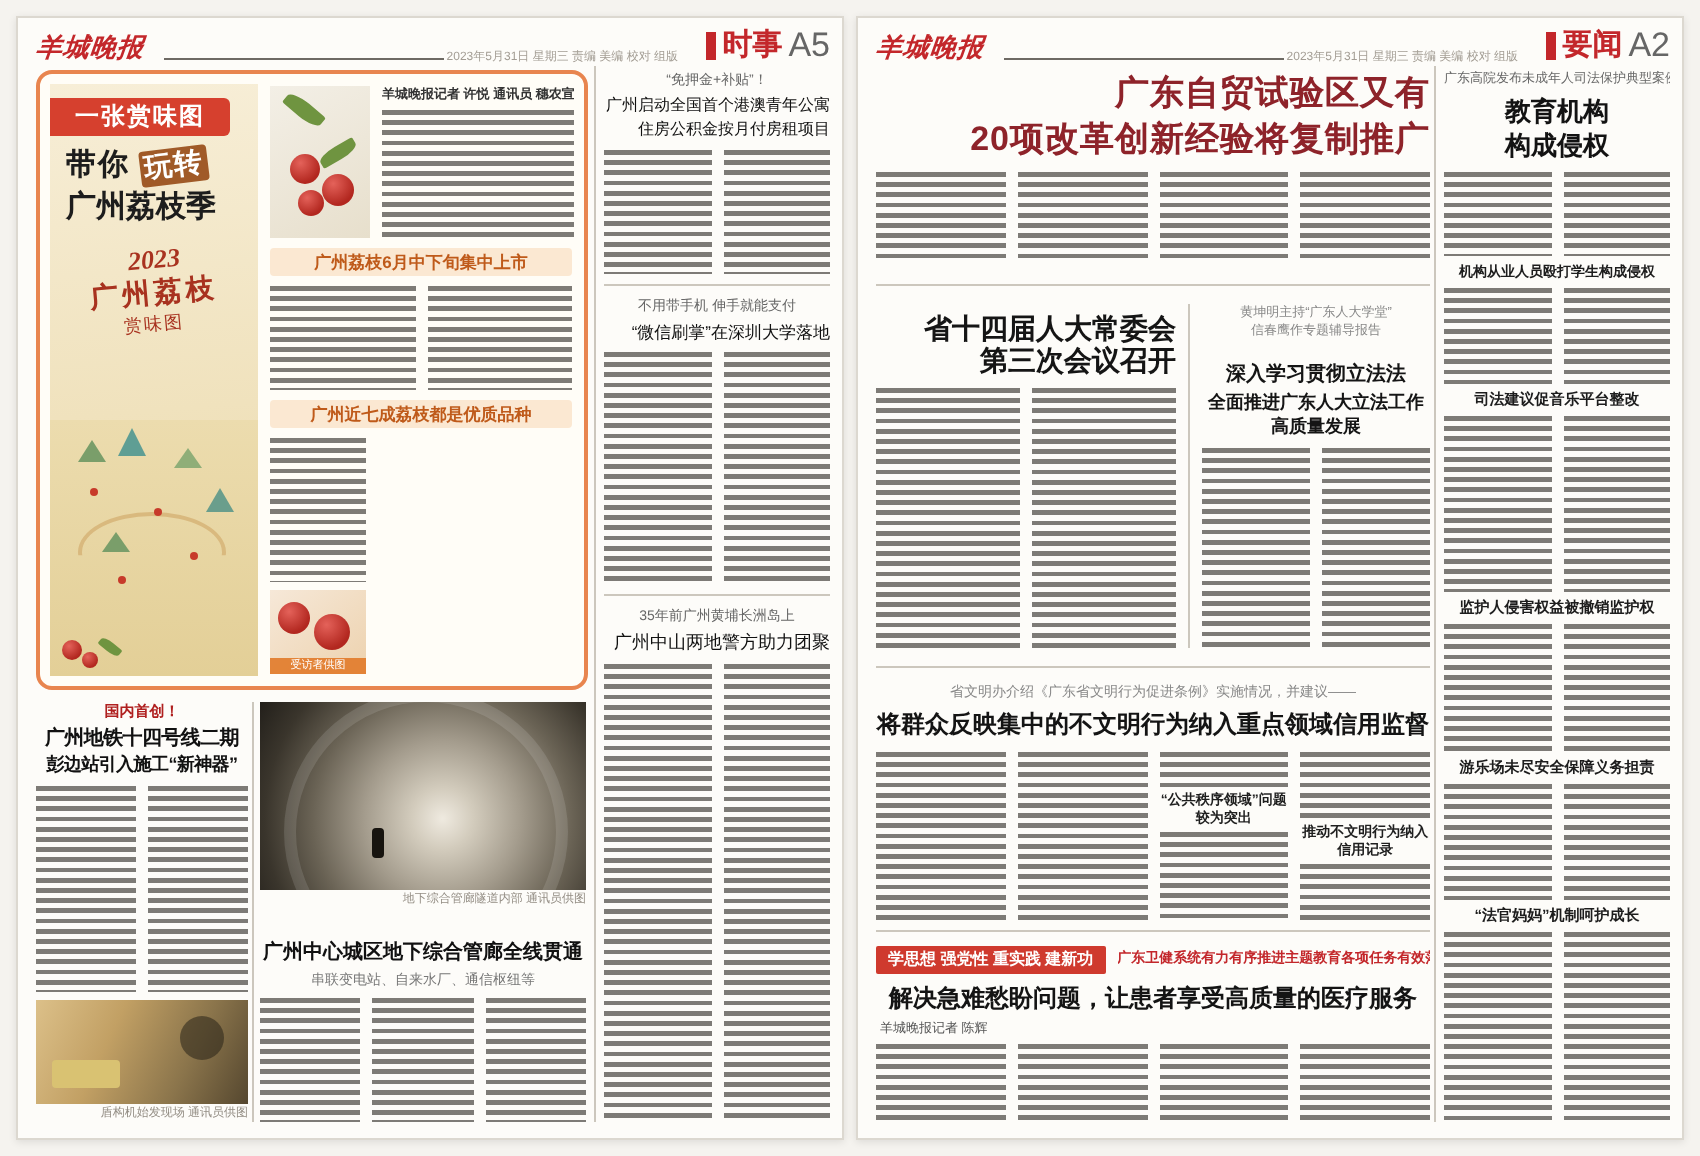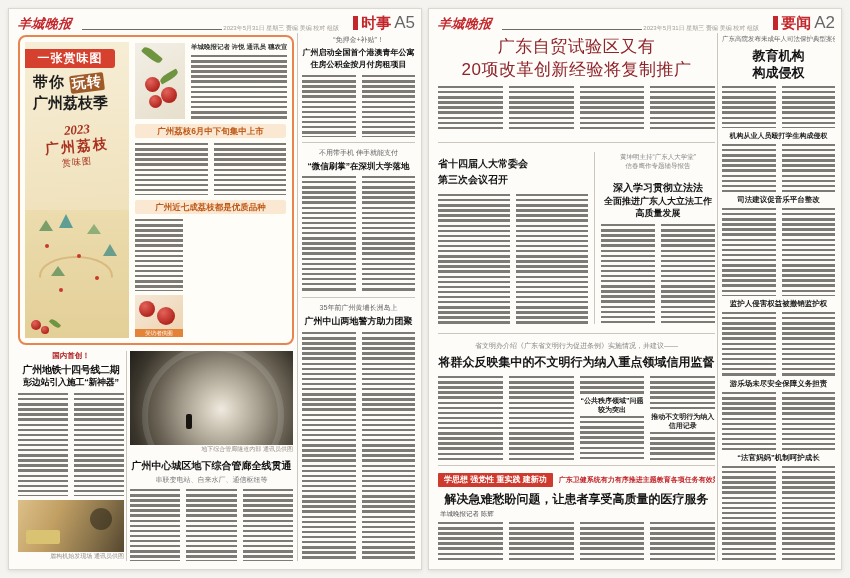--- a/index.html
+++ b/index.html
@@ -57,32 +57,32 @@
   
   .metro{position:absolute;left:9px;top:342px;width:106px;bottom:8px;display:flex;flex-direction:column}
   .m-kick{font-size:7.5px;font-weight:700;color:#b02020;text-align:center;flex:none}
   .m-head{font-size:10px;font-weight:800;line-height:13px;text-align:center;color:#111;letter-spacing:-.3px;margin:2px 0 4px;flex:none;white-space:nowrap}
   .photo-constr{height:52px;margin-top:4px;background:linear-gradient(115deg,#dcc089 0%,#c2a064 35%,#8a744b 70%,#55472f 100%);position:relative;flex:none;overflow:hidden}
 
   .corridor{position:absolute;left:121px;top:342px;width:163px;bottom:8px;display:flex;flex-direction:column}
   .photo-tunnel{height:94px;flex:none;background:radial-gradient(circle at 56% 62%,#efeae0 0%,#d3ccbd 14%,#a49c8d 36%,#6a6355 60%,#3a352c 82%,#221f1a 100%);position:relative;overflow:hidden}
   .ring{position:absolute;border:6px solid rgba(255,255,255,.12);border-radius:50%;width:130px;height:130px;left:12px;top:-6px}
   .person{position:absolute;width:6px;height:15px;background:#17140f;border-radius:2px;left:56px;bottom:16px}
-  .c-head{font-size:10px;font-weight:800;text-align:center;color:#111;margin-top:5px;white-space:nowrap;flex:none}
+  .c-head{font-size:10px;font-weight:800;text-align:center;color:#111;margin-top:15px;white-space:nowrap;flex:none}
   .c-sub{font-size:7px;color:#777;text-align:center;margin:2px 0 4px;flex:none;white-space:nowrap}
 
   .colc{position:absolute;left:293px;top:26px;width:113px;bottom:8px;display:flex;flex-direction:column}
-  .a-head{font-weight:700;text-align:center;color:#111;flex:none;white-space:nowrap;overflow:hidden}
+  .a-head{font-weight:400;text-align:right;color:#111;flex:none;white-space:nowrap;overflow:hidden}
 
   
   .main{position:absolute;left:9px;top:26px;width:277px;bottom:8px;display:flex;flex-direction:column}
-  .lead-head{font-size:17px;line-height:23px;font-weight:400;color:#8e232a;text-align:center;letter-spacing:.5px;flex:none;white-space:nowrap}
+  .lead-head{font-size:17px;line-height:23px;font-weight:700;color:#8e232a;text-align:right;letter-spacing:.5px;flex:none;white-space:nowrap}
   .row2{display:flex;margin:4px 0;height:172px;flex:none}
   .congress{width:150px;display:flex;flex-direction:column}
-  .congress-head{font-size:10px;font-weight:800;line-height:16px;text-align:left;color:#151515;margin:4px 0 6px;flex:none}
+  .congress-head{font-size:14px;font-weight:800;line-height:16px;text-align:right;color:#151515;margin:4px 0 6px;flex:none}
   .rvr{width:1px;background:#ccc7bd;margin:0 6px;flex:none}
   .lecture{flex:1;display:flex;flex-direction:column}
   .lect-kick{font-size:6.5px;color:#888;text-align:center;line-height:9px;flex:none;white-space:nowrap;overflow:hidden}
   .lect-head1{font-size:10px;font-weight:800;text-align:center;line-height:13px;color:#151515;margin-top:11px;flex:none;white-space:nowrap}
   .lect-head2{font-size:9px;font-weight:800;text-align:center;line-height:12px;color:#151515;margin:1px 0 5px;flex:none}
   .civ{display:flex;flex-direction:column;flex:none}
   .civ-kick{font-size:7px;color:#888;text-align:center;margin-top:2px;white-space:nowrap;overflow:hidden;flex:none}
   .civ-head{font-size:12px;font-weight:800;text-align:center;color:#141414;margin:3px 0 5px;white-space:nowrap;flex:none}
   .stack{flex:1;display:flex;flex-direction:column;gap:2px}
   .mini-sub{font-size:7px;font-weight:700;color:#1f1f1f;text-align:center;line-height:9px;flex:none}

